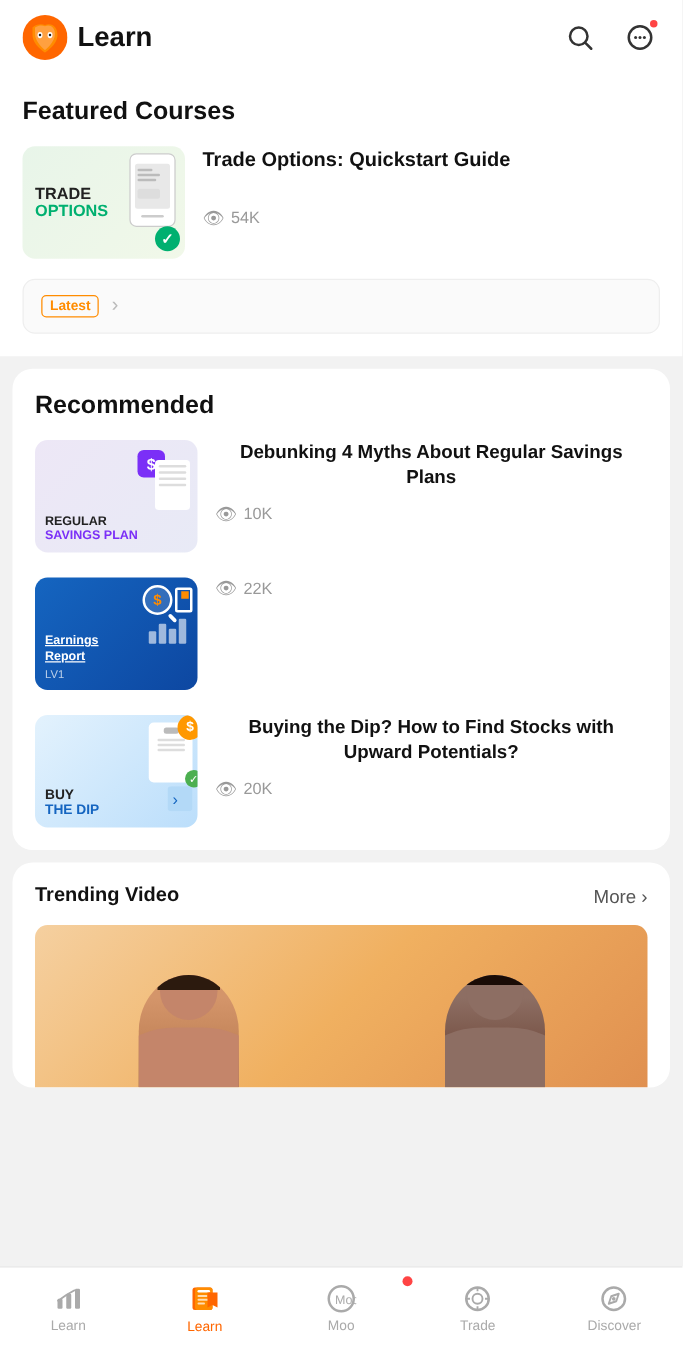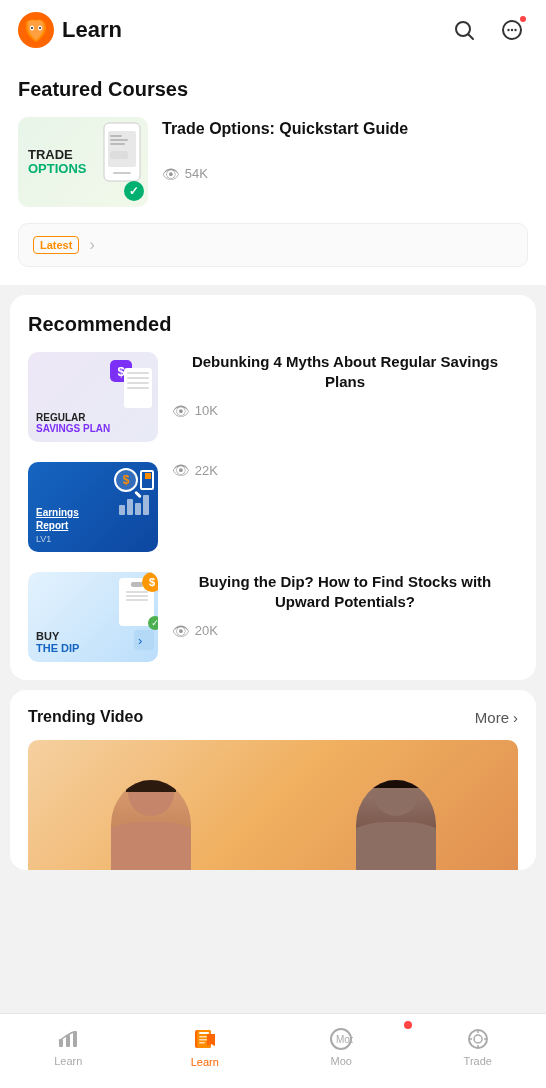--- a/index.html
+++ b/index.html
@@ -701,15 +701,23 @@
       <circle cx="12" cy="12" r="9" stroke="#aaa" stroke-width="2" fill="none"></circle>
       <circle cx="12" cy="12" r="4" stroke="#aaa" stroke-width="1.5" fill="none"></circle>
       <line x1="12" y1="3" x2="12" y2="6" stroke="#aaa" stroke-width="1.5"></line>
       <line x1="12" y1="18" x2="12" y2="21" stroke="#aaa" stroke-width="1.5"></line>
       <line x1="3" y1="12" x2="6" y2="12" stroke="#aaa" stroke-width="1.5"></line>
       <line x1="18" y1="12" x2="21" y2="12" stroke="#aaa" stroke-width="1.5"></line>
     </svg>
     <span class="nav-label">Trade</span>
   </div>
 
+  <div class="nav-item">
+    <svg width="24" height="24" viewBox="0 0 24 24" fill="none">
+      <circle cx="12" cy="12" r="9" stroke="#aaa" stroke-width="2" fill="none"></circle>
+      <polygon points="16,8 10,10 8,16 14,14" fill="none" stroke="#aaa" stroke-width="1.5" stroke-linejoin="round"></polygon>
+      <circle cx="12" cy="12" r="1.5" fill="#aaa"></circle>
+    </svg>
+    <span class="nav-label">Discover</span>
+  </div>
 
 
 </nav>
 
 </body></html>

